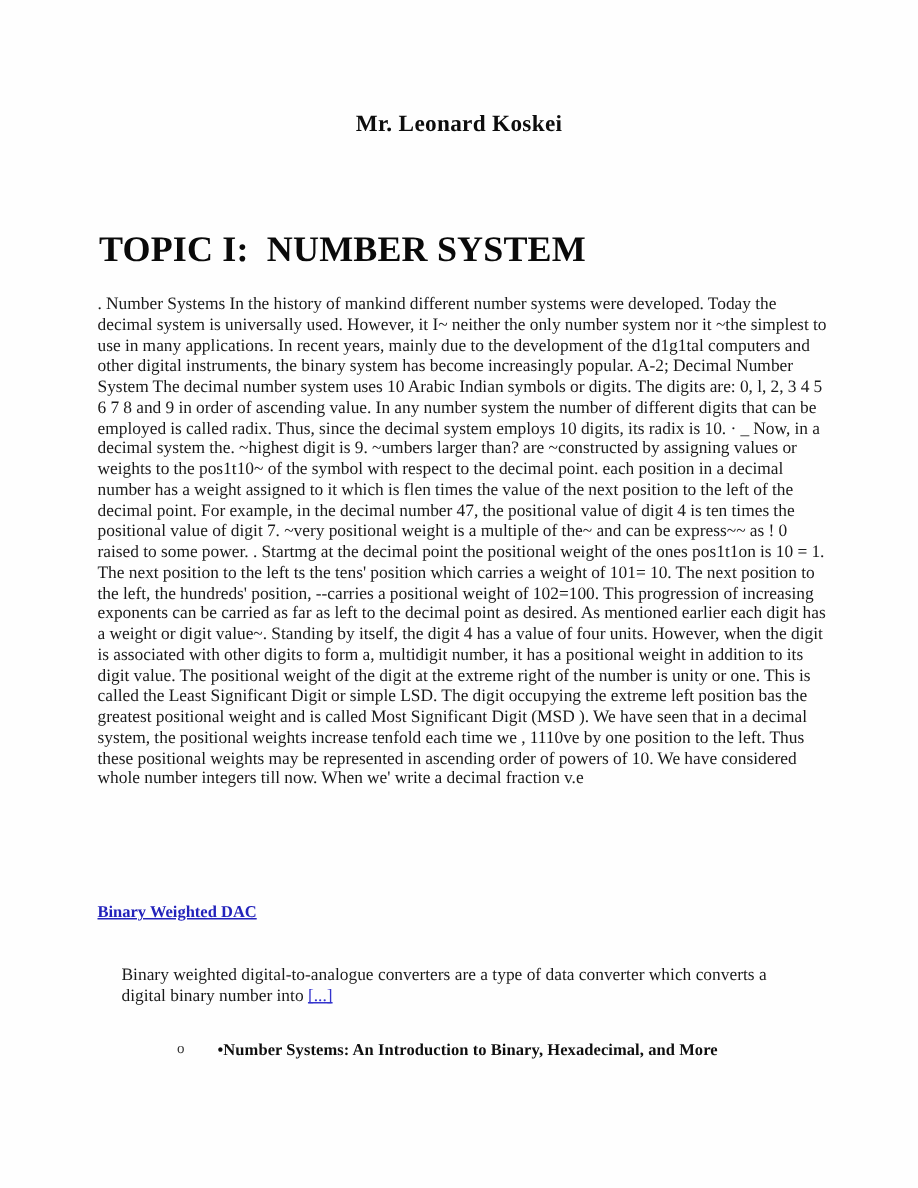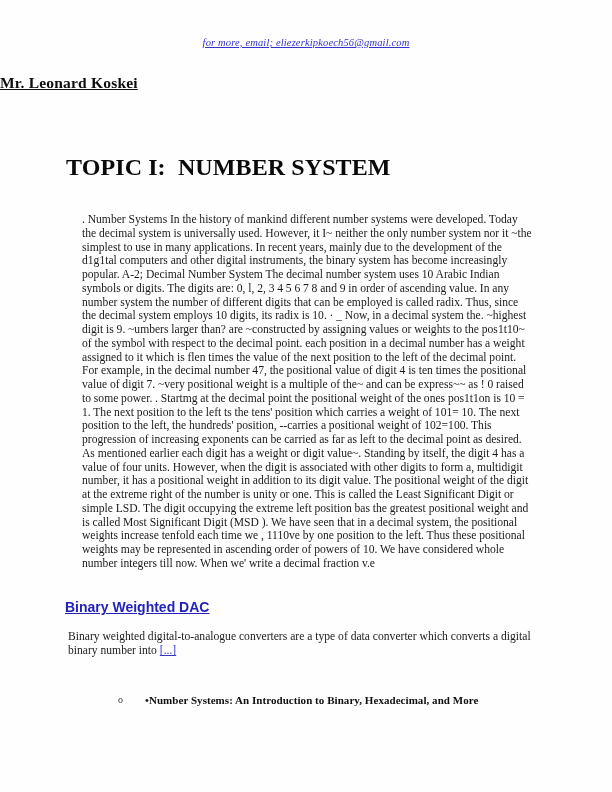--- a/index.html
+++ b/index.html
@@ -41,21 +41,21 @@
     letter-spacing: 0.15px;
     cursor: pointer;
   }
 
   
   .author-line {
     position: absolute;
     top: 74px;
     left: 0;
     width: 612px;
-    text-decoration: underline;
+    text-align: center;
   }
   .author-name {
     font-family: "Liberation Serif", "DejaVu Serif", serif;
     font-weight: bold;
     font-size: 15.5px;
     color: #0d0d0d;
     letter-spacing: 0.2px;
   }
 
   
@@ -78,51 +78,51 @@
     left: 65px;
     width: 486px;
   }
   .body-text {
     font-family: "Liberation Serif", "DejaVu Serif", serif;
     font-size: 11.6px;
     line-height: 13.75px;
     color: #1a1a1a;
     text-align: left;
     word-spacing: -0.1px;
-    margin: 17px;
+    margin: 0;
   }
 
   
   .dac-heading-row {
     position: absolute;
     top: 598px;
     left: 65px;
   }
   .dac-heading {
-    font-family: Liberation Sans, sans-serif;
+    font-family: Liberation Serif, serif;
     font-weight: bold;
-    font-size: 14px;
+    font-size: 11px;
     color: #2222bb;
     text-decoration: underline;
     cursor: pointer;
   }
 
   
   .dac-block {
     position: absolute;
     top: 627px;
     left: 65px;
     width: 482px;
   }
   .dac-text {
     font-family: "Liberation Serif", "DejaVu Serif", serif;
     font-size: 11.6px;
     line-height: 14.2px;
     color: #1a1a1a;
-    margin: 3px;
+    margin: 16px;
   }
   .more-link {
     color: #3333cc;
     text-decoration: underline;
     cursor: pointer;
   }
 
   
   .list-block {
     position: absolute;
@@ -151,23 +151,20 @@
     line-height: 14px;
     color: #0f0f0f;
     letter-spacing: 0.05px;
   }
 </style>
 </head>
 <body>
 
 <div class="page">
 
-  <div class="header-link-row">
-    <a class="header-link">for more, email; eliezerkipkoech56@gmail.com</a>
-  </div>
 
   <div class="author-line">
     <span class="author-name">Mr. Leonard Koskei</span>
   </div>
 
   <h1 class="main-heading">TOPIC I:  NUMBER SYSTEM</h1>
 
   <div class="body-block">
     <p class="body-text">. Number Systems In the history of mankind different number systems were developed. Today the decimal system is universally used. However, it I~ neither the only number system nor it ~the simplest to use in many applications. In recent years, mainly due to the development of the d1g1tal computers and other digital instruments, the binary system has become increasingly popular. A-2; Decimal Number System The decimal number system uses 10 Arabic Indian symbols or digits. The digits are: 0, l, 2, 3 4 5 6 7 8 and 9 in order of ascending value. In any number system the number of different digits that can be employed is called radix. Thus, since the decimal system employs 10 digits, its radix is 10. ·  _ Now, in a decimal system the. ~highest digit is 9. ~umbers larger than? are ~constructed by assigning values or weights to the pos1t10~ of the symbol with respect to the decimal point. each position in a decimal number has a weight assigned to it which is flen times the value of the next position to the left of the decimal point. For example, in the decimal number 47, the positional value of digit 4 is ten times the positional value of digit 7. ~very positional weight is a multiple of the~ and can be express~~ as ! 0 raised to some power. . Startmg at the decimal point the positional weight of the ones pos1t1on is 10 = 1. The next position to the left ts the tens' position which carries a weight of 101= 10. The next position to the left, the hundreds' position, --carries a positional weight of 102=100. This progression of increasing exponents can be carried as far as left to the decimal point as desired. As mentioned earlier each digit has a weight or digit value~. Standing by itself, the digit 4 has a value of four units. However, when the digit is associated with other digits to form a, multidigit number, it has a positional weight in addition to its digit value. The positional weight of the digit at the extreme right of the number is unity or one. This is called the Least Significant Digit or simple LSD. The digit occupying the extreme left position bas the greatest positional weight and is called Most Significant Digit (MSD ). We have seen that in a decimal system, the positional weights increase tenfold each time we , 1110ve by one position to the left. Thus these positional weights may be represented in ascending order of powers of 10. We have considered whole number integers till now. When we' write a decimal fraction v.e</p>
   </div>

